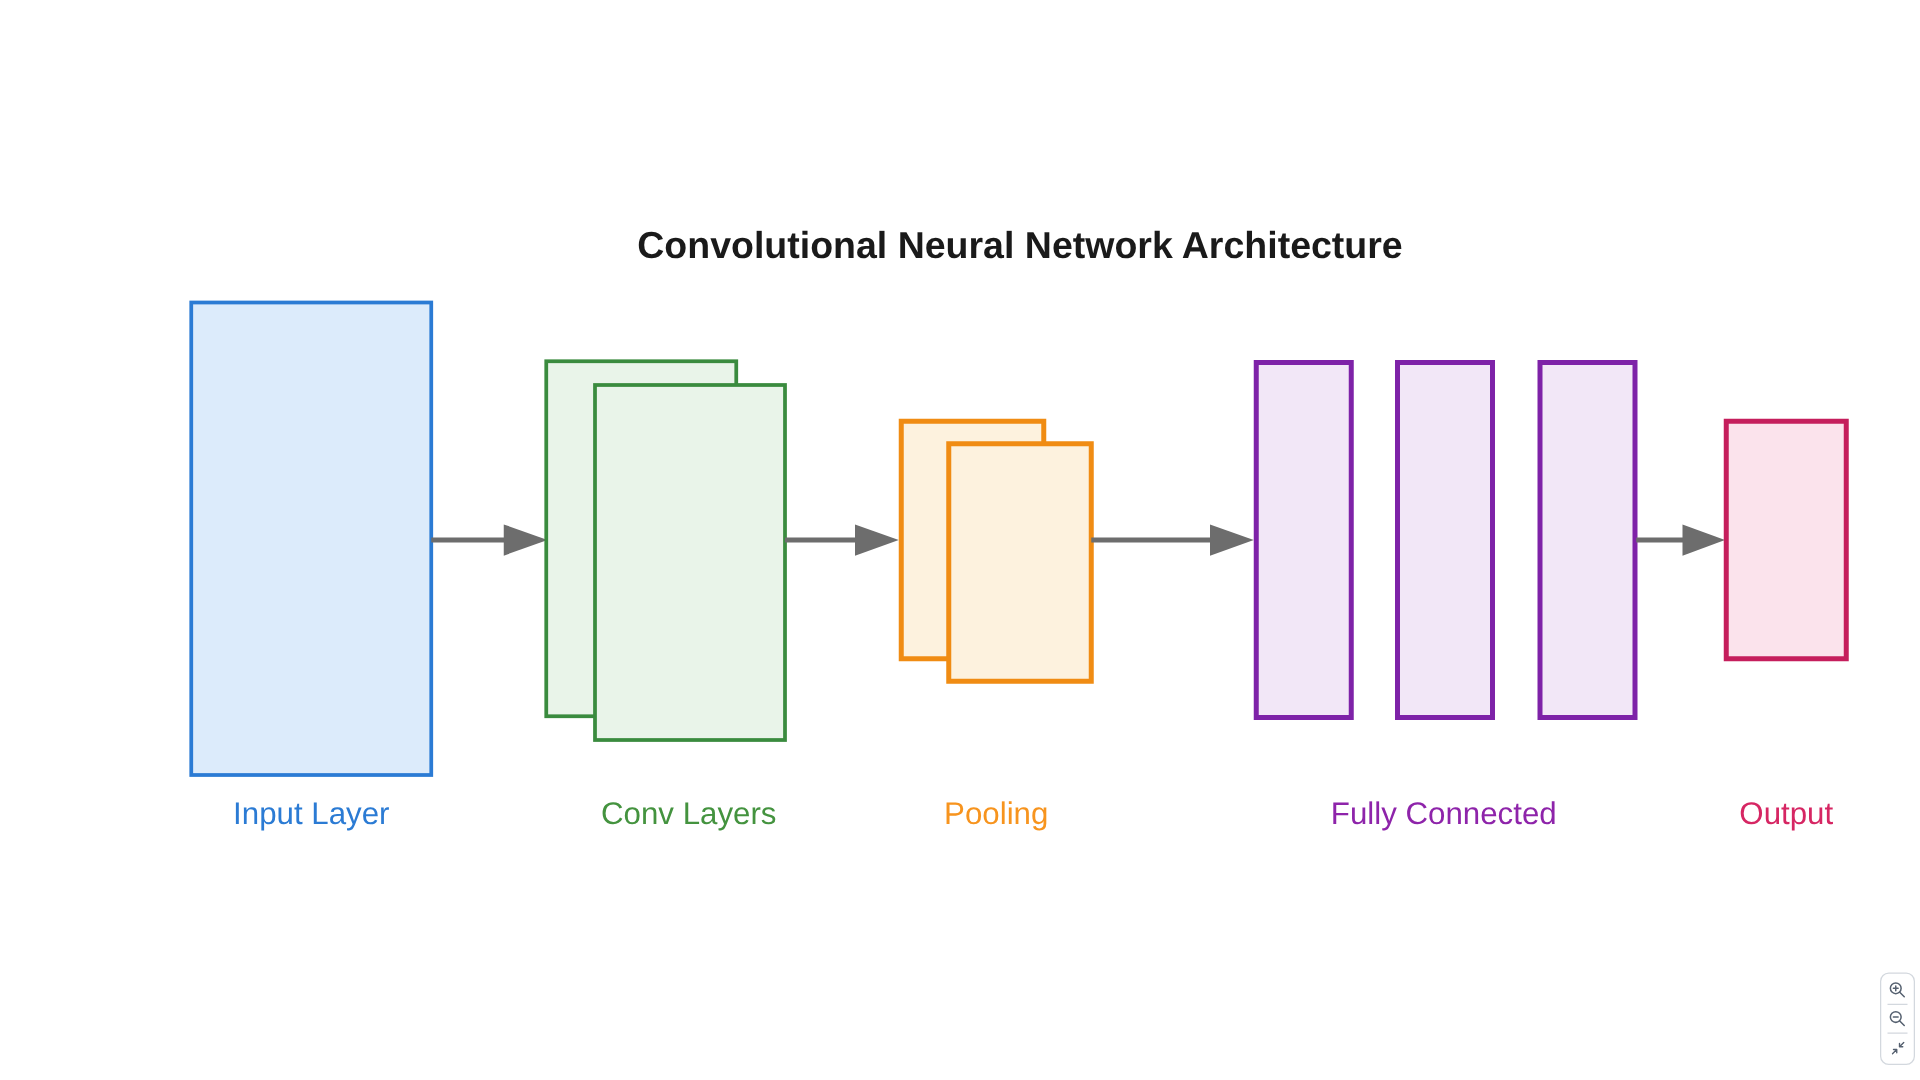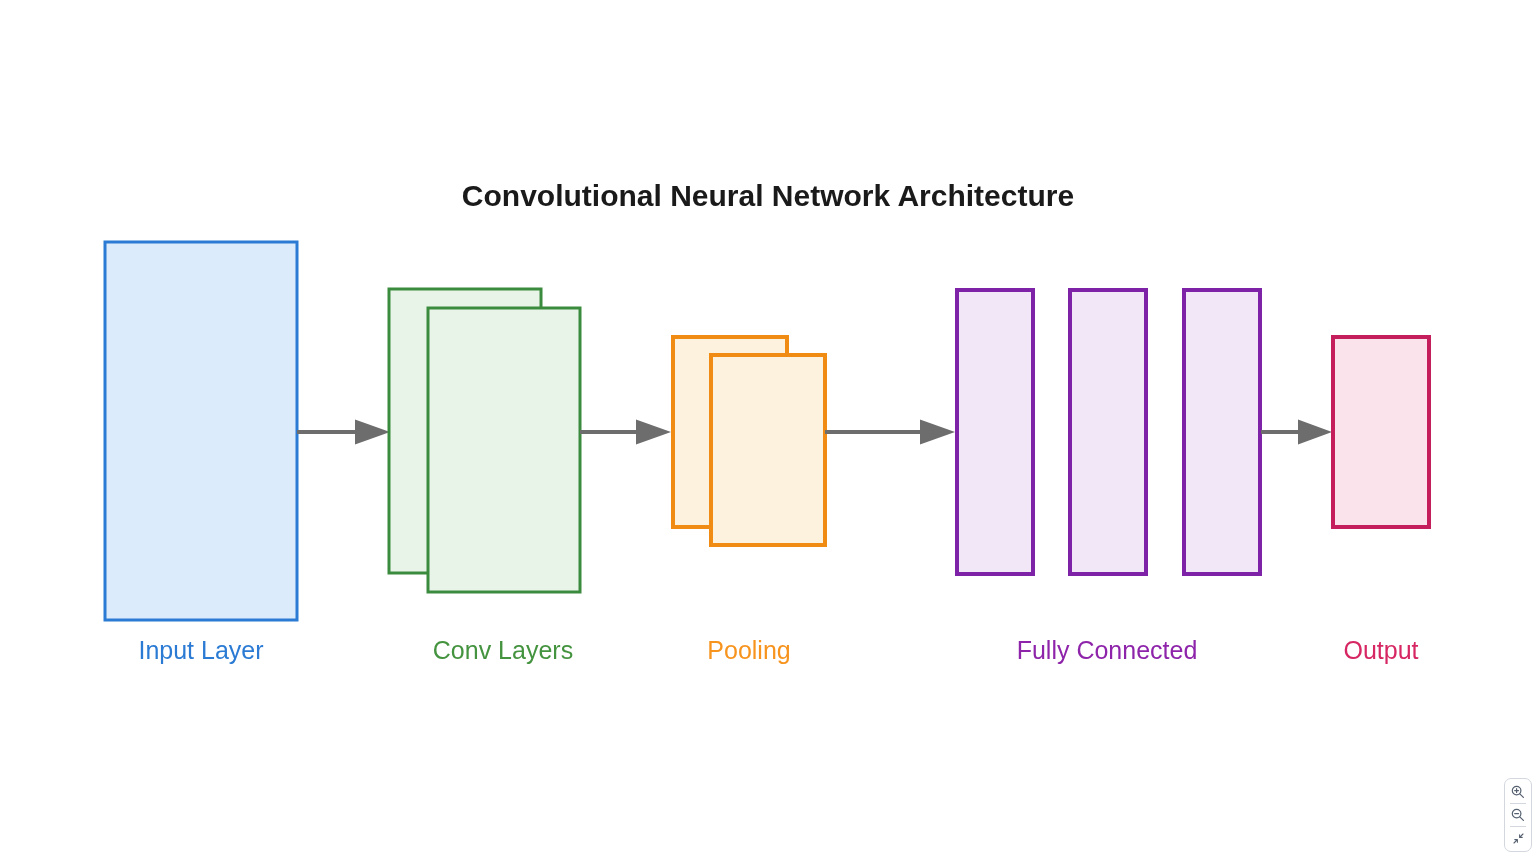--- a/index.html
+++ b/index.html
@@ -8,20 +8,21 @@
     width: 1536px;
     height: 864px;
     background: #ffffff;
     overflow: hidden;
     font-family: "Liberation Sans", "DejaVu Sans", sans-serif;
   }
   .stage {
     position: relative;
     width: 1244px;
     height: 864px;
+    padding-left: 48px;
   }
   svg.diagram {
     display: block;
   }
   text.title {
     font-size: 30px;
     font-weight: 700;
     text-anchor: middle;
   }
   text.layer-label {

